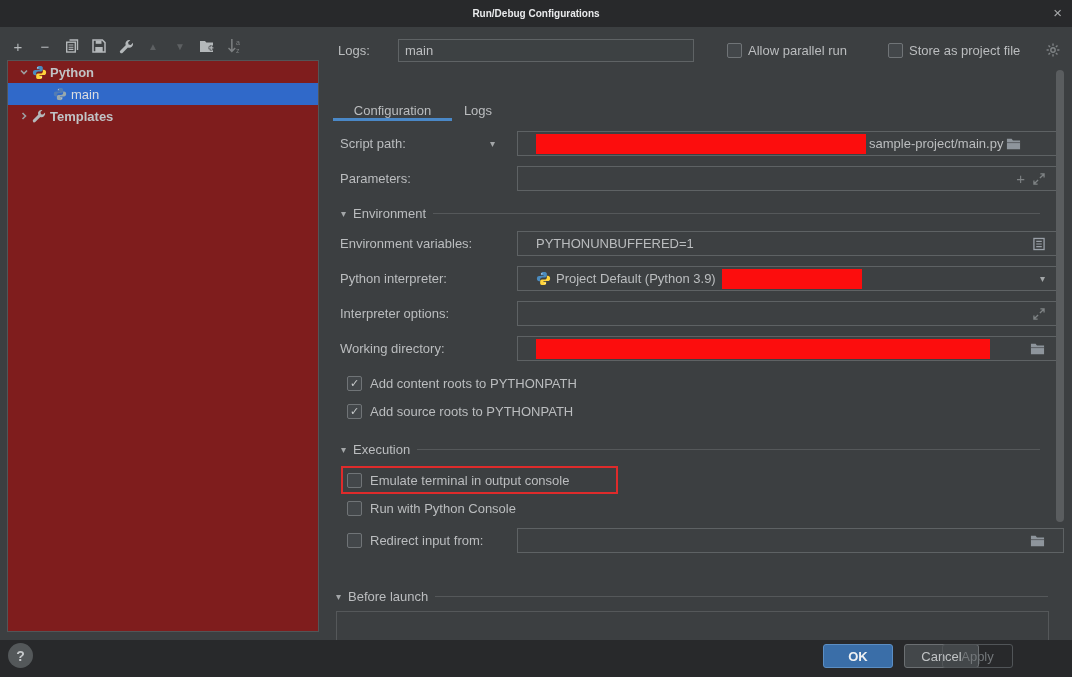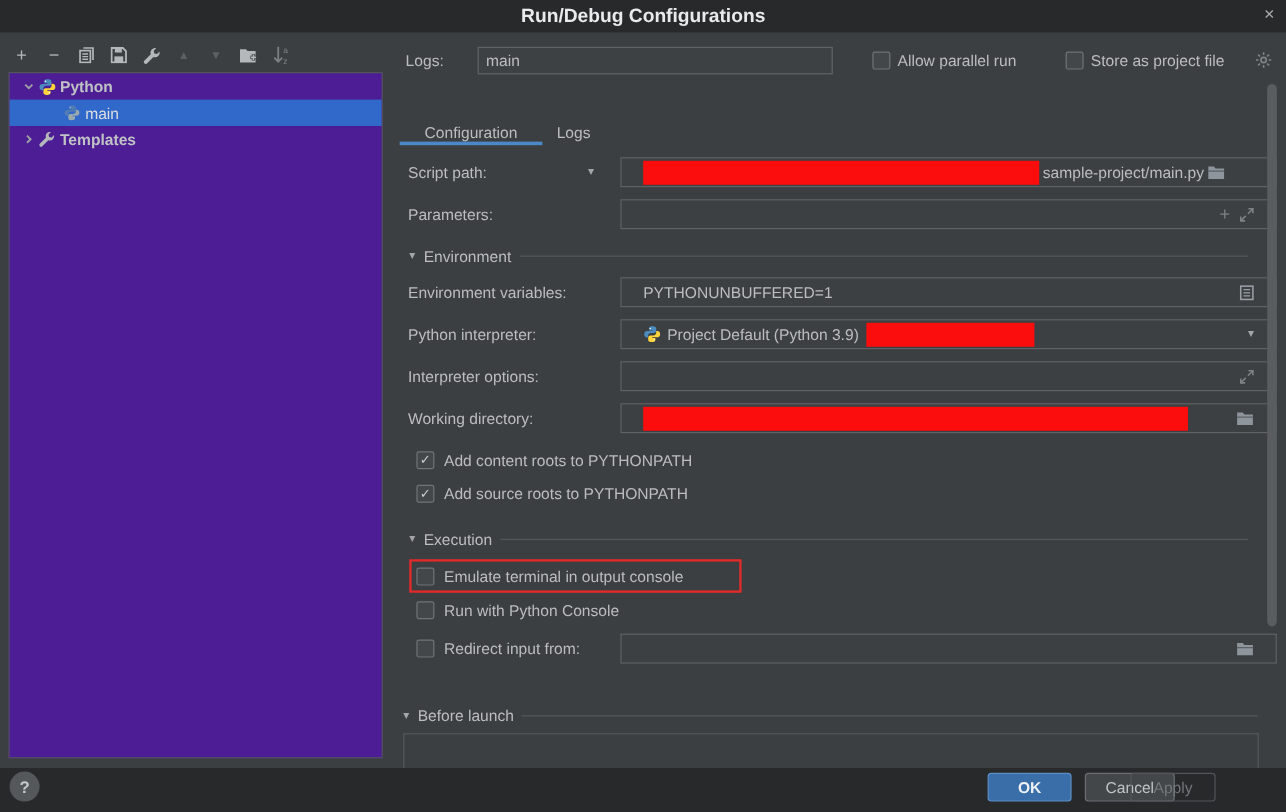--- a/index.html
+++ b/index.html
@@ -5,29 +5,29 @@
   html,body{margin:0;padding:0}
   body{
     width:1072px;height:677px;position:relative;overflow:hidden;
     background:#3c3f41;color:#bbbdbf;
     font-family:"Liberation Sans","DejaVu Sans",sans-serif;font-size:13px;
   }
   .abs{position:absolute}
   
   .titlebar{left:0;top:0;width:1072px;height:27px;background:#28292b;
     display:flex;align-items:center;justify-content:center}
-  .titlebar .title{font-weight:bold;color:#e9eaec;font-size:16px}
+  .titlebar .title{font-weight:bold;color:#e9eaec;font-size:10px}
   .close-btn{position:absolute;right:10px;top:4px;color:#a7a9ab;font-size:15px;line-height:18px;cursor:pointer}
   
   .toolbar{left:10px;top:34px;height:24px;display:flex;align-items:center;gap:11px}
   .tbtn{width:16px;height:18px;display:flex;align-items:center;justify-content:center;color:#b4b8ba;font-size:15px}
   .tbtn.dim{color:#5d6062}
   .tbtn .tri{font-size:10px}
   
-  .tree-panel{left:7px;top:60px;width:312px;height:572px;border:1px solid #535557;box-sizing:border-box;background:#4c1d95}
+  .tree-panel{left:7px;top:60px;width:312px;height:572px;border:1px solid #535557;box-sizing:border-box;background:#7f1d1d}
   .tree-row{height:22px;display:flex;align-items:center;position:relative}
   .tree-row.selected{background:var(--selection-blue,#3069c9)}
   .tree-chevron{width:10px;height:10px;margin-left:6px;margin-right:2px}
   .tree-icon{width:16px;height:16px;margin-right:3px;display:flex;align-items:center;justify-content:center}
   .tree-label{font-weight:bold;color:#c0c3c5}
   .tree-row.selected .tree-label{font-weight:normal;color:#dcdee0}
   .dimmed-icon{opacity:.55;filter:saturate(.45) brightness(1.05)}
   
   .lbl{color:#bbbdbf}
   .name-input{left:398px;top:39px;width:282px;height:21px;background:#3d4143;border:1px solid #5f6365;

